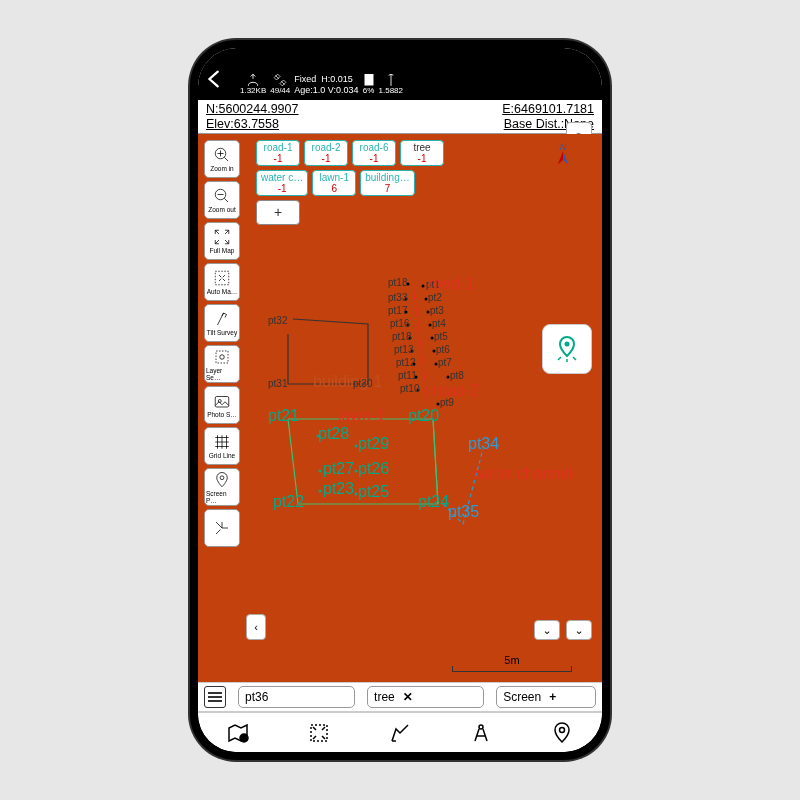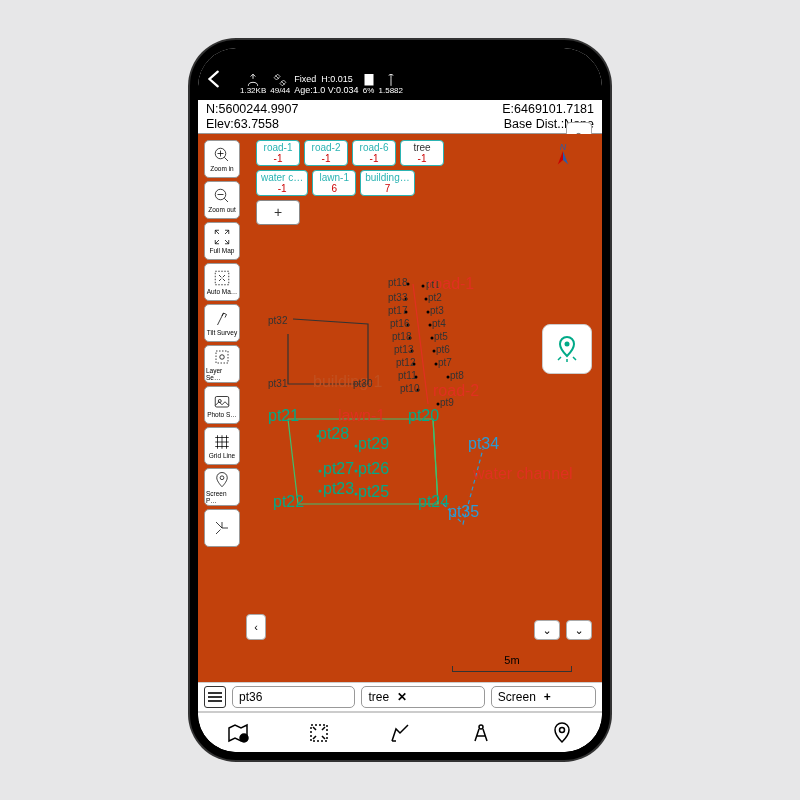--- a/index.html
+++ b/index.html
@@ -44,21 +44,21 @@
   .topbar svg { stroke: #fff; fill: none; }
   .back-arrow { margin-right: 2px; margin-bottom: 8px; }
   .top-item { display: flex; flex-direction: column; align-items: center; font-size: 8.5px; line-height:1.1; margin-bottom:2px; }
   .top-item .sub { font-size: 8px; }
   .top-status-wrap { display:flex; flex-direction:column; align-items:flex-start; font-size:9px; line-height:1.2; margin-bottom:2px;}
   .coords {
     background:#fff; border-bottom:1px solid #999;
     padding: 2px 8px; font-size: 12.5px;
     display:flex; flex-direction:column; gap:1px;
   }
-  .coords .row { display:flex; justify-content:space-between; }
+  .coords .row { display:flex; justify-content:space-between;text-decoration:underline; }
   .caret-toggle {
     position:absolute; right:10px; top:74px;
     width:26px;height:20px; border:1px solid #aaa; border-radius:4px;
     background:#fff; display:flex; align-items:center; justify-content:center;
     font-size:11px;
   }
   .map-area {
     flex:1; position:relative; background:#c2410c;
     overflow:hidden;
   }
@@ -110,21 +110,21 @@
     font-size:11px; text-align:center;
   }
   .scale-bar .line { height:6px; border:1px solid #333; border-top:none; width:120px; }
   .bottom-chevs {
     position:absolute; bottom:42px; right:10px; display:flex; gap:6px;
   }
   .chev-btn { width:26px; height:20px; border:1px solid #aaa; border-radius:4px; background:#fff; display:flex;align-items:center;justify-content:center;font-size:11px;}
   .left-chev { position:absolute; bottom:42px; left:48px; width:20px;height:26px;border:1px solid #aaa;border-radius:4px;background:#fff;display:flex;align-items:center;justify-content:center;font-size:11px;}
   .bottom-fields {
     height:30px; border-top:1px solid #ccc; border-bottom:1px solid #ccc;
-    display:flex; align-items:center; gap:6px; padding:0 6px;
+    display:flex; align-items:center; gap:12px; padding:0 6px;
     background:#fff;
   }
   .menu-icon {
     width:22px; height:22px; border:1px solid #333; border-radius:3px;
     display:flex; flex-direction:column; justify-content:space-evenly; padding:3px;
   }
   .menu-icon span { height:2px; background:#333; }
   .field {
     border:1px solid #999; border-radius:5px; padding:2px 6px;
     font-size:12px; height:22px; display:flex; align-items:center; gap:4px;

